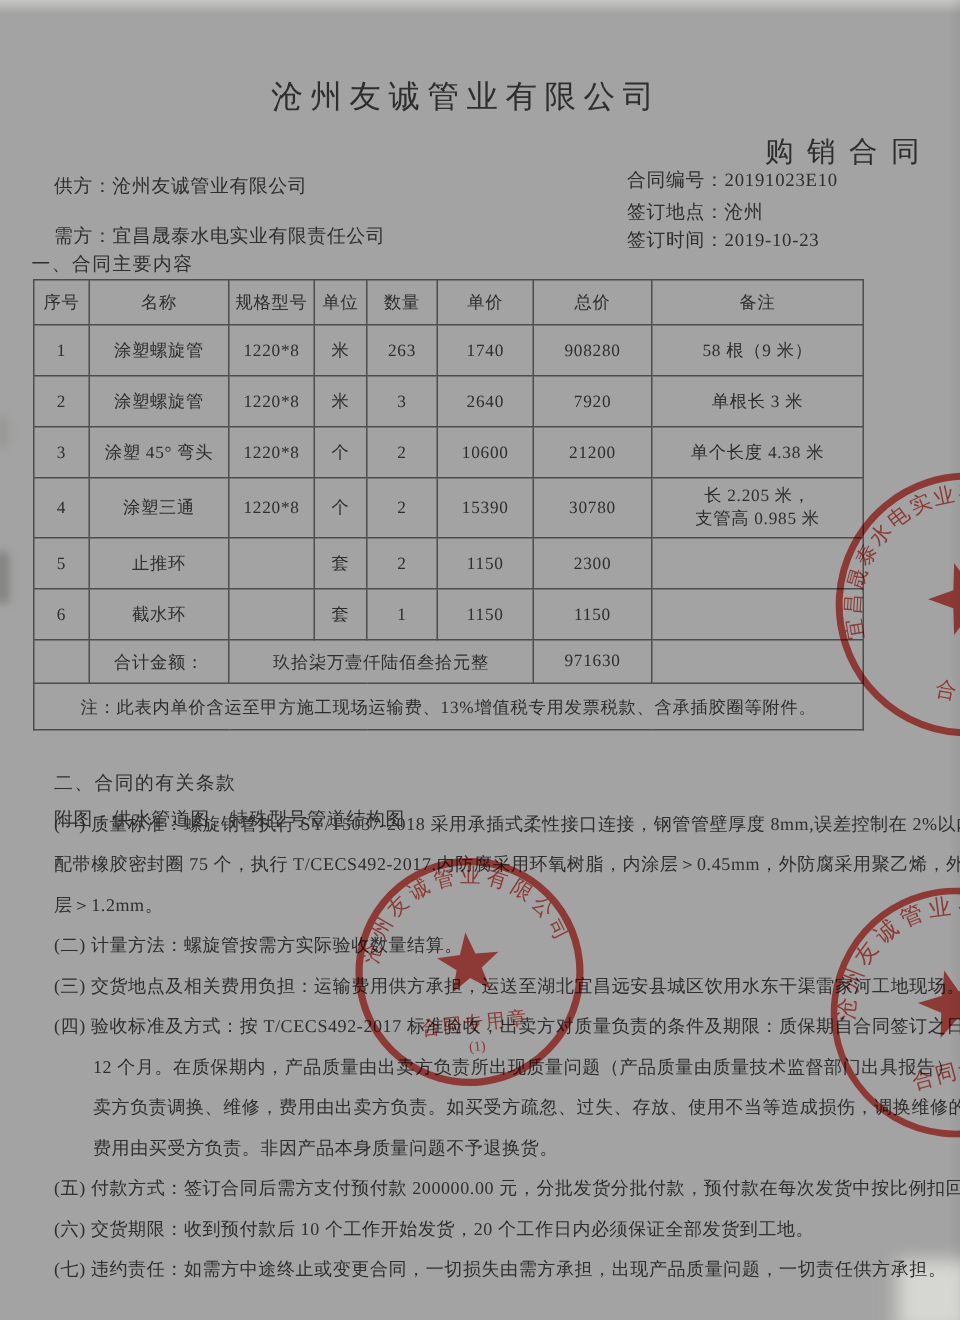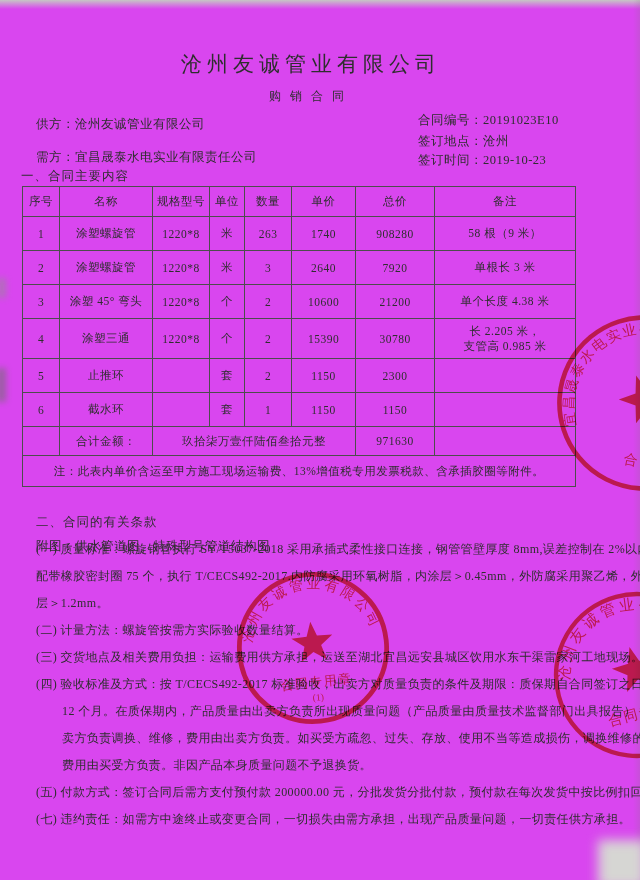--- a/index.html
+++ b/index.html
@@ -1,33 +1,33 @@
 <!DOCTYPE html>
 <html><head>
 <meta charset="utf-8">
 <style>
   html,body{margin:0;padding:0;}
   .paper{
     position:relative;width:640px;height:880px;overflow:hidden;
-    background:#d946ef;
+    background:#a3a3a3;
     font-family:"Liberation Serif","DejaVu Serif",serif;
     color:#2e2e2e;
   }
   
   .scan-top-band{position:absolute;left:0;top:0;width:640px;height:9px;
     background:linear-gradient(to bottom,#c6c6c4,rgba(200,200,198,0));}
   .scan-right-shadow{position:absolute;right:0;top:0;width:7px;height:880px;
     background:linear-gradient(to left,rgba(120,120,118,.18),rgba(0,0,0,0));}
   .scan-smudge1{position:absolute;left:-2px;top:278px;width:8px;height:20px;background:#8f8f8d;filter:blur(3px);opacity:.55;}
   .scan-smudge2{position:absolute;left:-3px;top:368px;width:9px;height:34px;background:#6f6f6d;filter:blur(3px);opacity:.6;}
   .scan-corner{position:absolute;right:-6px;bottom:-8px;width:48px;height:48px;background:#d6d6d3;filter:blur(6px);}
 
   .abs{position:absolute;}
   .doc-company{left:0;top:50px;width:622px;text-align:center;font-size:21px;letter-spacing:5px;font-weight:500;}
-  .doc-title{left:0;top:88px;width:622px;text-align:center;font-size:12px;letter-spacing:9px;font-weight:500;}
+  .doc-title{left:0;top:88px;width:622px;text-align:right;font-size:19px;letter-spacing:9px;font-weight:500;}
 
   .line{font-size:12.5px;white-space:nowrap;letter-spacing:.5px;}
   .supplier-line{left:36px;top:116px;text-align:right;}
   .buyer-line{left:36px;top:149px;}
   .meta-1{left:418px;top:112px;}
   .meta-2{left:418px;top:133px;}
   .meta-3{left:418px;top:152px;}
   .s1-heading{left:21px;top:168px;font-size:12.5px;letter-spacing:1px;}
 
   table.items{
@@ -180,20 +180,21 @@
     <div class="clause-line">(一) 质量标准：螺旋钢管执行 SY/T5037-2018 采用承插式柔性接口连接，钢管管壁厚度 8mm,误差控制在 2%以内，</div>
     <div class="clause-line">配带橡胶密封圈 75 个，执行 T/CECS492-2017.内防腐采用环氧树脂，内涂层＞0.45mm，外防腐采用聚乙烯，外涂</div>
     <div class="clause-line">层＞1.2mm。</div>
     <div class="clause-line">(二) 计量方法：螺旋管按需方实际验收数量结算。</div>
     <div class="clause-line">(三) 交货地点及相关费用负担：运输费用供方承担，运送至湖北宜昌远安县城区饮用水东干渠雷家河工地现场。</div>
     <div class="clause-line">(四) 验收标准及方式：按 T/CECS492-2017 标准验收，出卖方对质量负责的条件及期限：质保期自合同签订之日起</div>
     <div class="clause-line ind">12 个月。在质保期内，产品质量由出卖方负责所出现质量问题（产品质量由质量技术监督部门出具报告），出</div>
     <div class="clause-line ind">卖方负责调换、维修，费用由出卖方负责。如买受方疏忽、过失、存放、使用不当等造成损伤，调换维修的一</div>
     <div class="clause-line ind">费用由买受方负责。非因产品本身质量问题不予退换货。</div>
     <div class="clause-line">(五) 付款方式：签订合同后需方支付预付款 200000.00 元，分批发货分批付款，预付款在每次发货中按比例扣回。</div>
+    <div class="clause-line">(六) 交货期限：收到预付款后 10 个工作开始发货，20 个工作日内必须保证全部发货到工地。</div>
     <div class="clause-line">(七) 违约责任：如需方中途终止或变更合同，一切损失由需方承担，出现产品质量问题，一切责任供方承担。</div>
   </div>
 
   <div class="stamp" style="left:552px;top:310px;width:186px;height:186px;transform:rotate(-18deg);">
     <svg width="186" height="186" viewBox="0 0 200 200">
       <circle cx="100" cy="100" r="92" fill="none" stroke="#d5342e" stroke-width="5"></circle>
       <path id="arcB1" d="M 26,128 A 78,78 0 1 1 174,128" fill="none"></path>
       <text font-size="15" fill="#d5342e" letter-spacing="2">
         <textPath href="#arcB1" startOffset="50%" text-anchor="middle">宜昌晟泰水电实业有限责任公司</textPath>
       </text>

